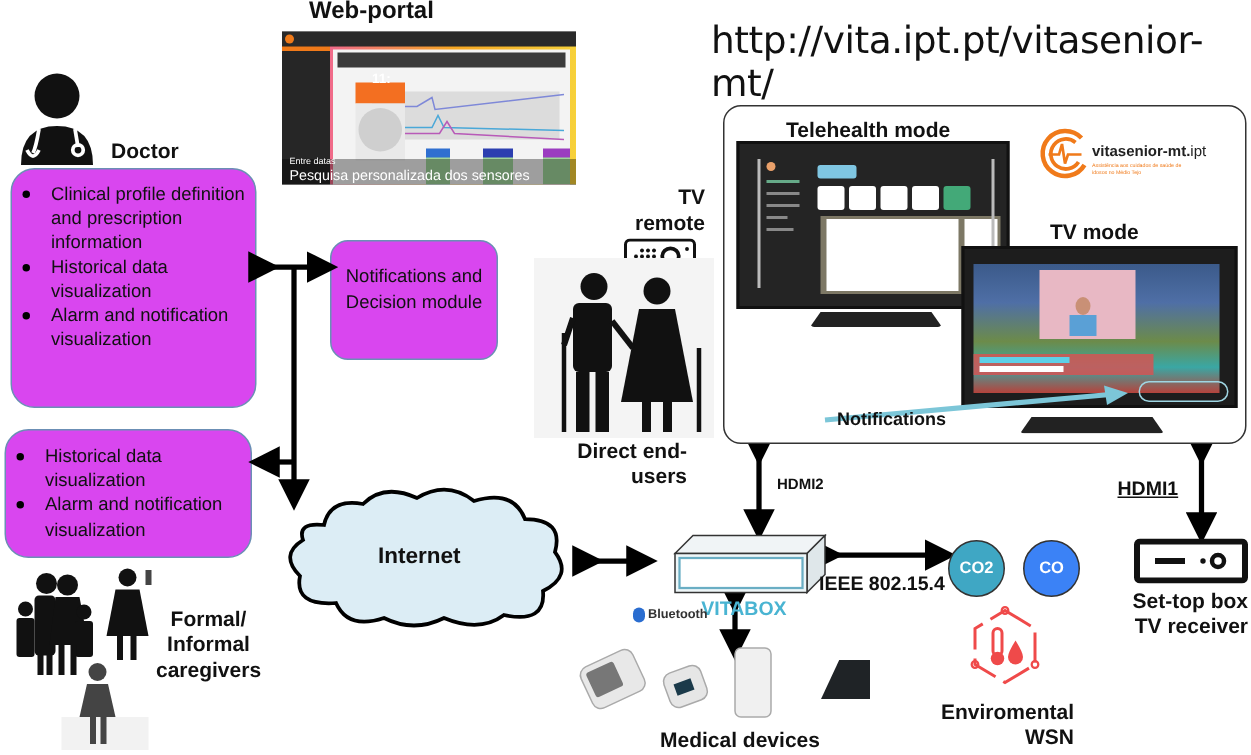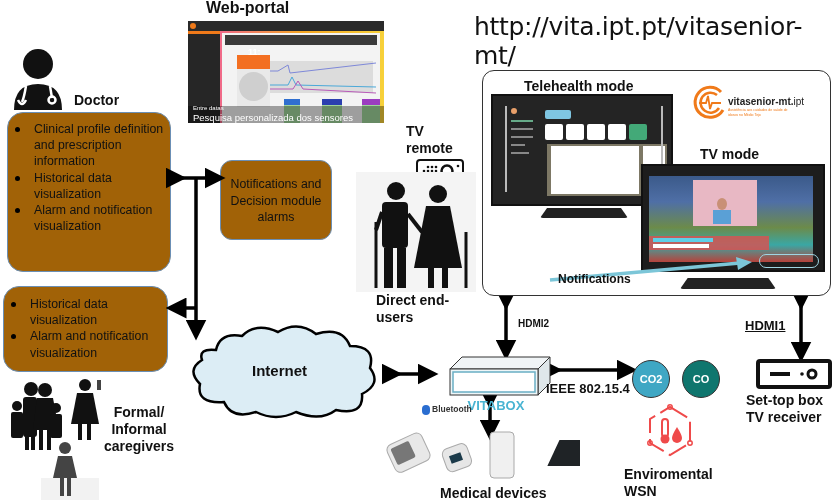--- a/index.html
+++ b/index.html
@@ -1,24 +1,24 @@
 <!DOCTYPE html>
 <html><head>
 <meta charset="utf-8">
 <style>
   html, body { margin:0; padding:0; background:#ffffff; }
   body { width:834px; height:503px; position:relative; overflow:hidden; font-family:"Liberation Sans", sans-serif; color:#111; }
   .abs { position:absolute; }
   .bold { font-weight:bold; }
   .url { left:474px; top:12px; font-size:25px; color:#111; font-family:"DejaVu Sans", sans-serif; letter-spacing:-0.3px; }
-  .box { border:1.3px solid #6b8fb5; border-radius:16px; background:#a16207; }
+  .box { border:1.3px solid #6b8fb5; border-radius:16px; background:#d946ef; }
   ul.bl { margin:0; padding:0 0 0 26px; list-style:none; }
   ul.bl li { position:relative; font-size:12.3px; line-height:16.2px; color:#111; }
   ul.bl li::before { content:""; position:absolute; left:-19px; top:6px; width:5px; height:5px; background:#000; border-radius:50%; }
-  .label { font-weight:bold; font-size:14px; line-height:17px; text-align:left; color:#111; }
+  .label { font-weight:bold; font-size:14px; line-height:17px; text-align:right; color:#111; }
   .center-text { text-align:center; }
   .screen { background:#242424; border:2px solid #111; }
   .stand { background:#222; border-radius:3px; }
 </style>
 </head>
 <body>
 
 <div class="abs url">http://vita.ipt.pt/vitasenior-mt/</div>
 
 <div class="abs bold" style="left:206px;top:-1px;font-size:16px;">Web-portal</div>
@@ -66,21 +66,20 @@
     <li>Clinical profile definition and prescription information</li>
     <li>Historical data visualization</li>
     <li>Alarm and notification visualization</li>
   </ul>
 </div>
 
 <div class="abs box center-text" style="left:220px;top:160px;width:110px;height:78px;border-radius:12px;">
   <div style="padding-top:15px;font-size:12.3px;line-height:16.5px;">
     <div>Notifications and</div>
     <div>Decision module</div>
-    <div>alarms</div>
   </div>
 </div>
 
 <div class="abs box" style="left:3px;top:286px;width:163px;height:84px;">
   <ul class="bl" style="padding-top:9px;">
     <li>Historical data visualization</li>
     <li>Alarm and notification visualization</li>
   </ul>
 </div>
 
@@ -269,21 +268,21 @@
   <rect x="106" y="6" width="24" height="46" rx="4" fill="#f0f0f0" stroke="#aaa"></rect>
   <g transform="skewX(-25)">
       <rect x="182" y="14" width="36" height="26" fill="#1f2326"></rect>
     </g>
 </svg>
 <div class="abs bold" style="left:440px;top:485px;font-size:14px;">Medical devices</div>
 
 <div class="abs" style="left:632px;top:360px;width:36px;height:36px;border-radius:50%;background:#3fa7c4;border:1px solid #333;display:flex;align-items:center;justify-content:center;">
   <span class="bold" style="color:#fff;font-size:11px;">CO2</span>
 </div>
-<div class="abs" style="left:682px;top:360px;width:36px;height:36px;border-radius:50%;background:#0f766e;border:1px solid #333;display:flex;align-items:center;justify-content:center;">
+<div class="abs" style="left:682px;top:360px;width:36px;height:36px;border-radius:50%;background:#3b82f6;border:1px solid #333;display:flex;align-items:center;justify-content:center;">
   <span class="bold" style="color:#fff;font-size:11px;">CO</span>
 </div>
 
 <svg class="abs" style="left:646px;top:403px;" width="48" height="56" viewBox="0 0 48 56">
   <path d="M24 4 L44 16 L44 40 L24 52 L4 40 L4 16 Z" fill="none" stroke="#ef4a4a" stroke-width="2" stroke-dasharray="20 6"></path>
   <circle cx="24" cy="4" r="2.2" fill="none" stroke="#ef4a4a" stroke-width="1.5"></circle>
   <circle cx="4" cy="40" r="2.2" fill="none" stroke="#ef4a4a" stroke-width="1.5"></circle>
   <circle cx="44" cy="40" r="2.2" fill="none" stroke="#ef4a4a" stroke-width="1.5"></circle>
   <rect x="16" y="16" width="6" height="18" rx="3" fill="none" stroke="#ef4a4a" stroke-width="2"></rect>
   <circle cx="19" cy="36" r="4.5" fill="#ef4a4a"></circle>

